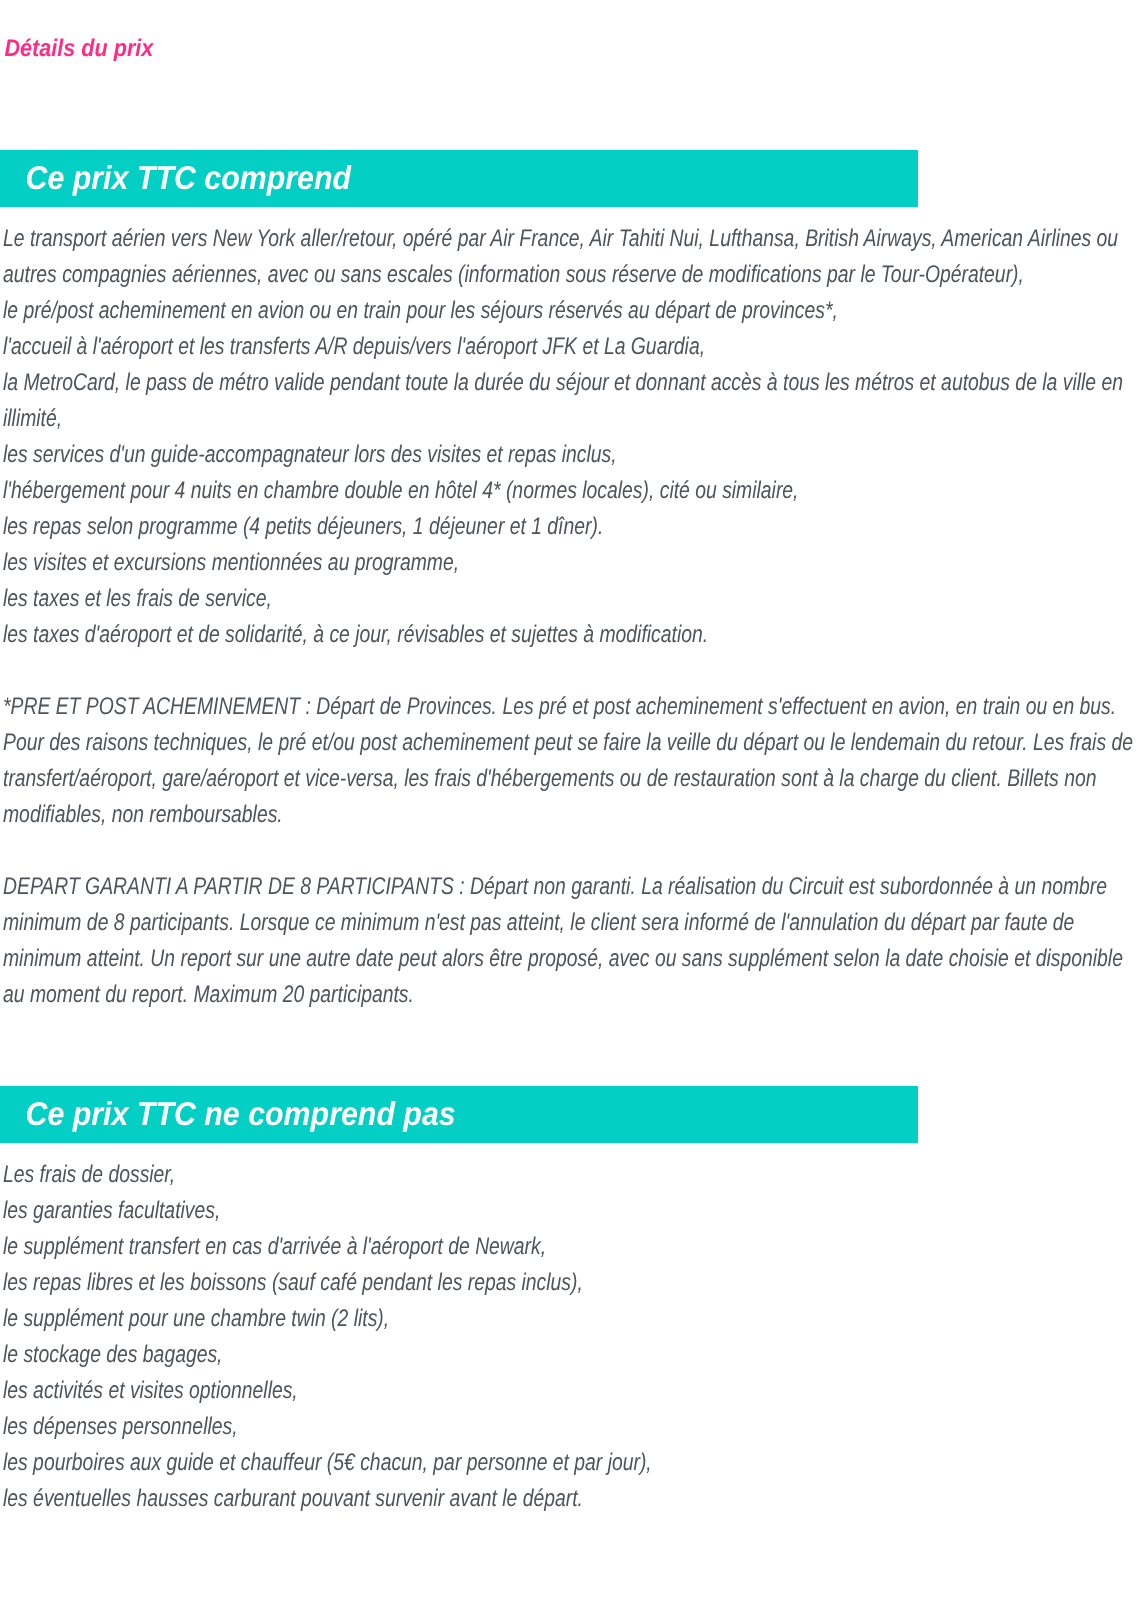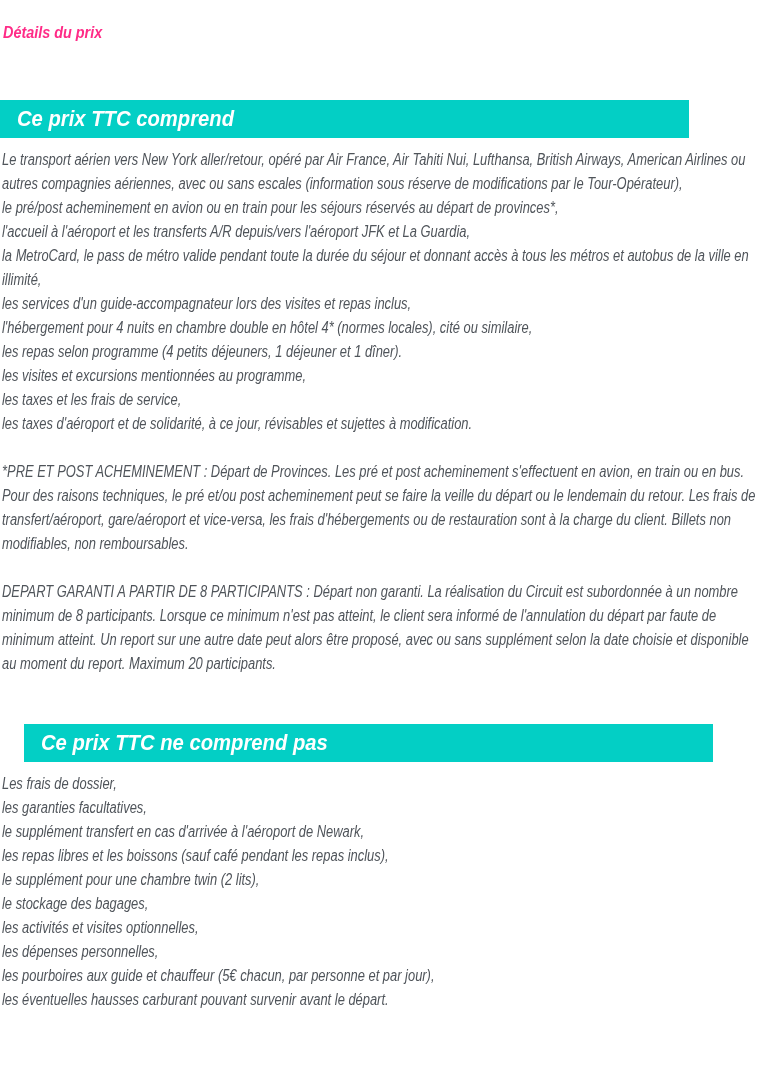--- a/index.html
+++ b/index.html
@@ -32,32 +32,32 @@
     white-space: nowrap;
   }
   .t-title {
     display: inline-block;
     transform: scaleX(0.90);
     transform-origin: 0 50%;
     white-space: nowrap;
   }
 
   .banner {
-    width: 689px;
+    width: 612px;
     height: 38px;
     line-height: 38px;
     background: var(--teal);
     color: var(--banner-text);
     font-weight: bold;
     font-size: 22px;
     padding-left: 17px;
     white-space: nowrap;
   }
   .banner-first { margin-top: 52px; }
-  .banner-second { margin-top: 48px; margin-left: 24px; }
+  .banner-second { margin-top: 48px; }
   .t-banner {
     display: inline-block;
     transform: scaleX(0.92);
     transform-origin: 0 50%;
     white-space: nowrap;
   }
 
   .content {
     width: 940px;              
     transform: scaleX(0.8064); 

